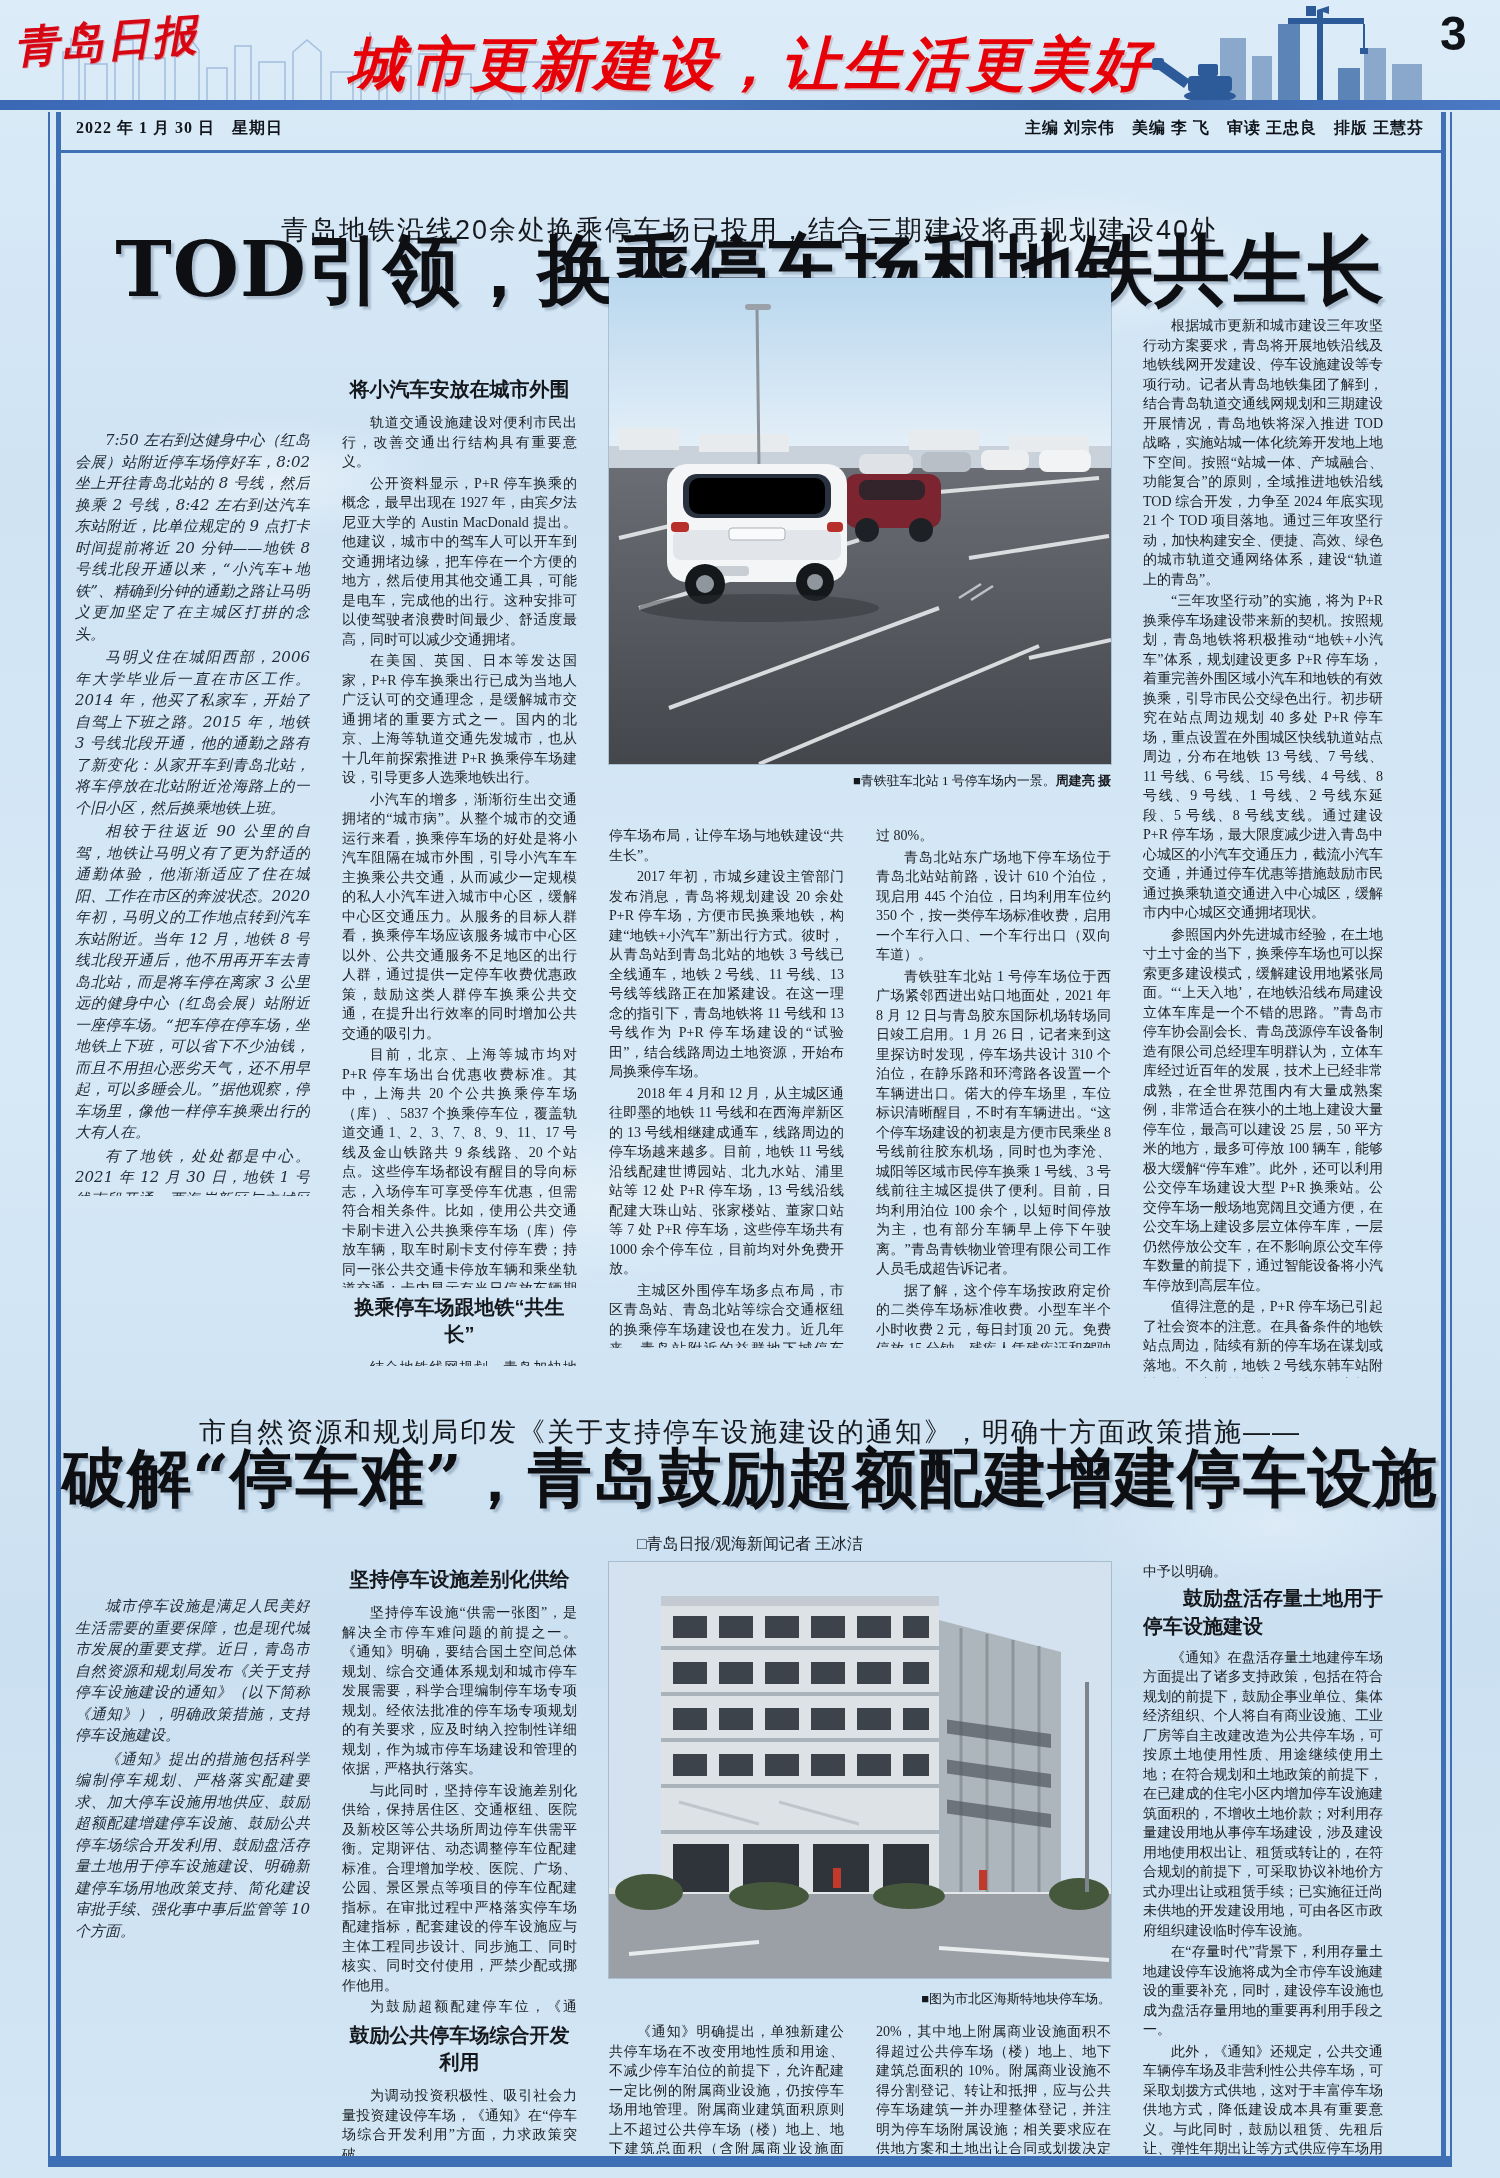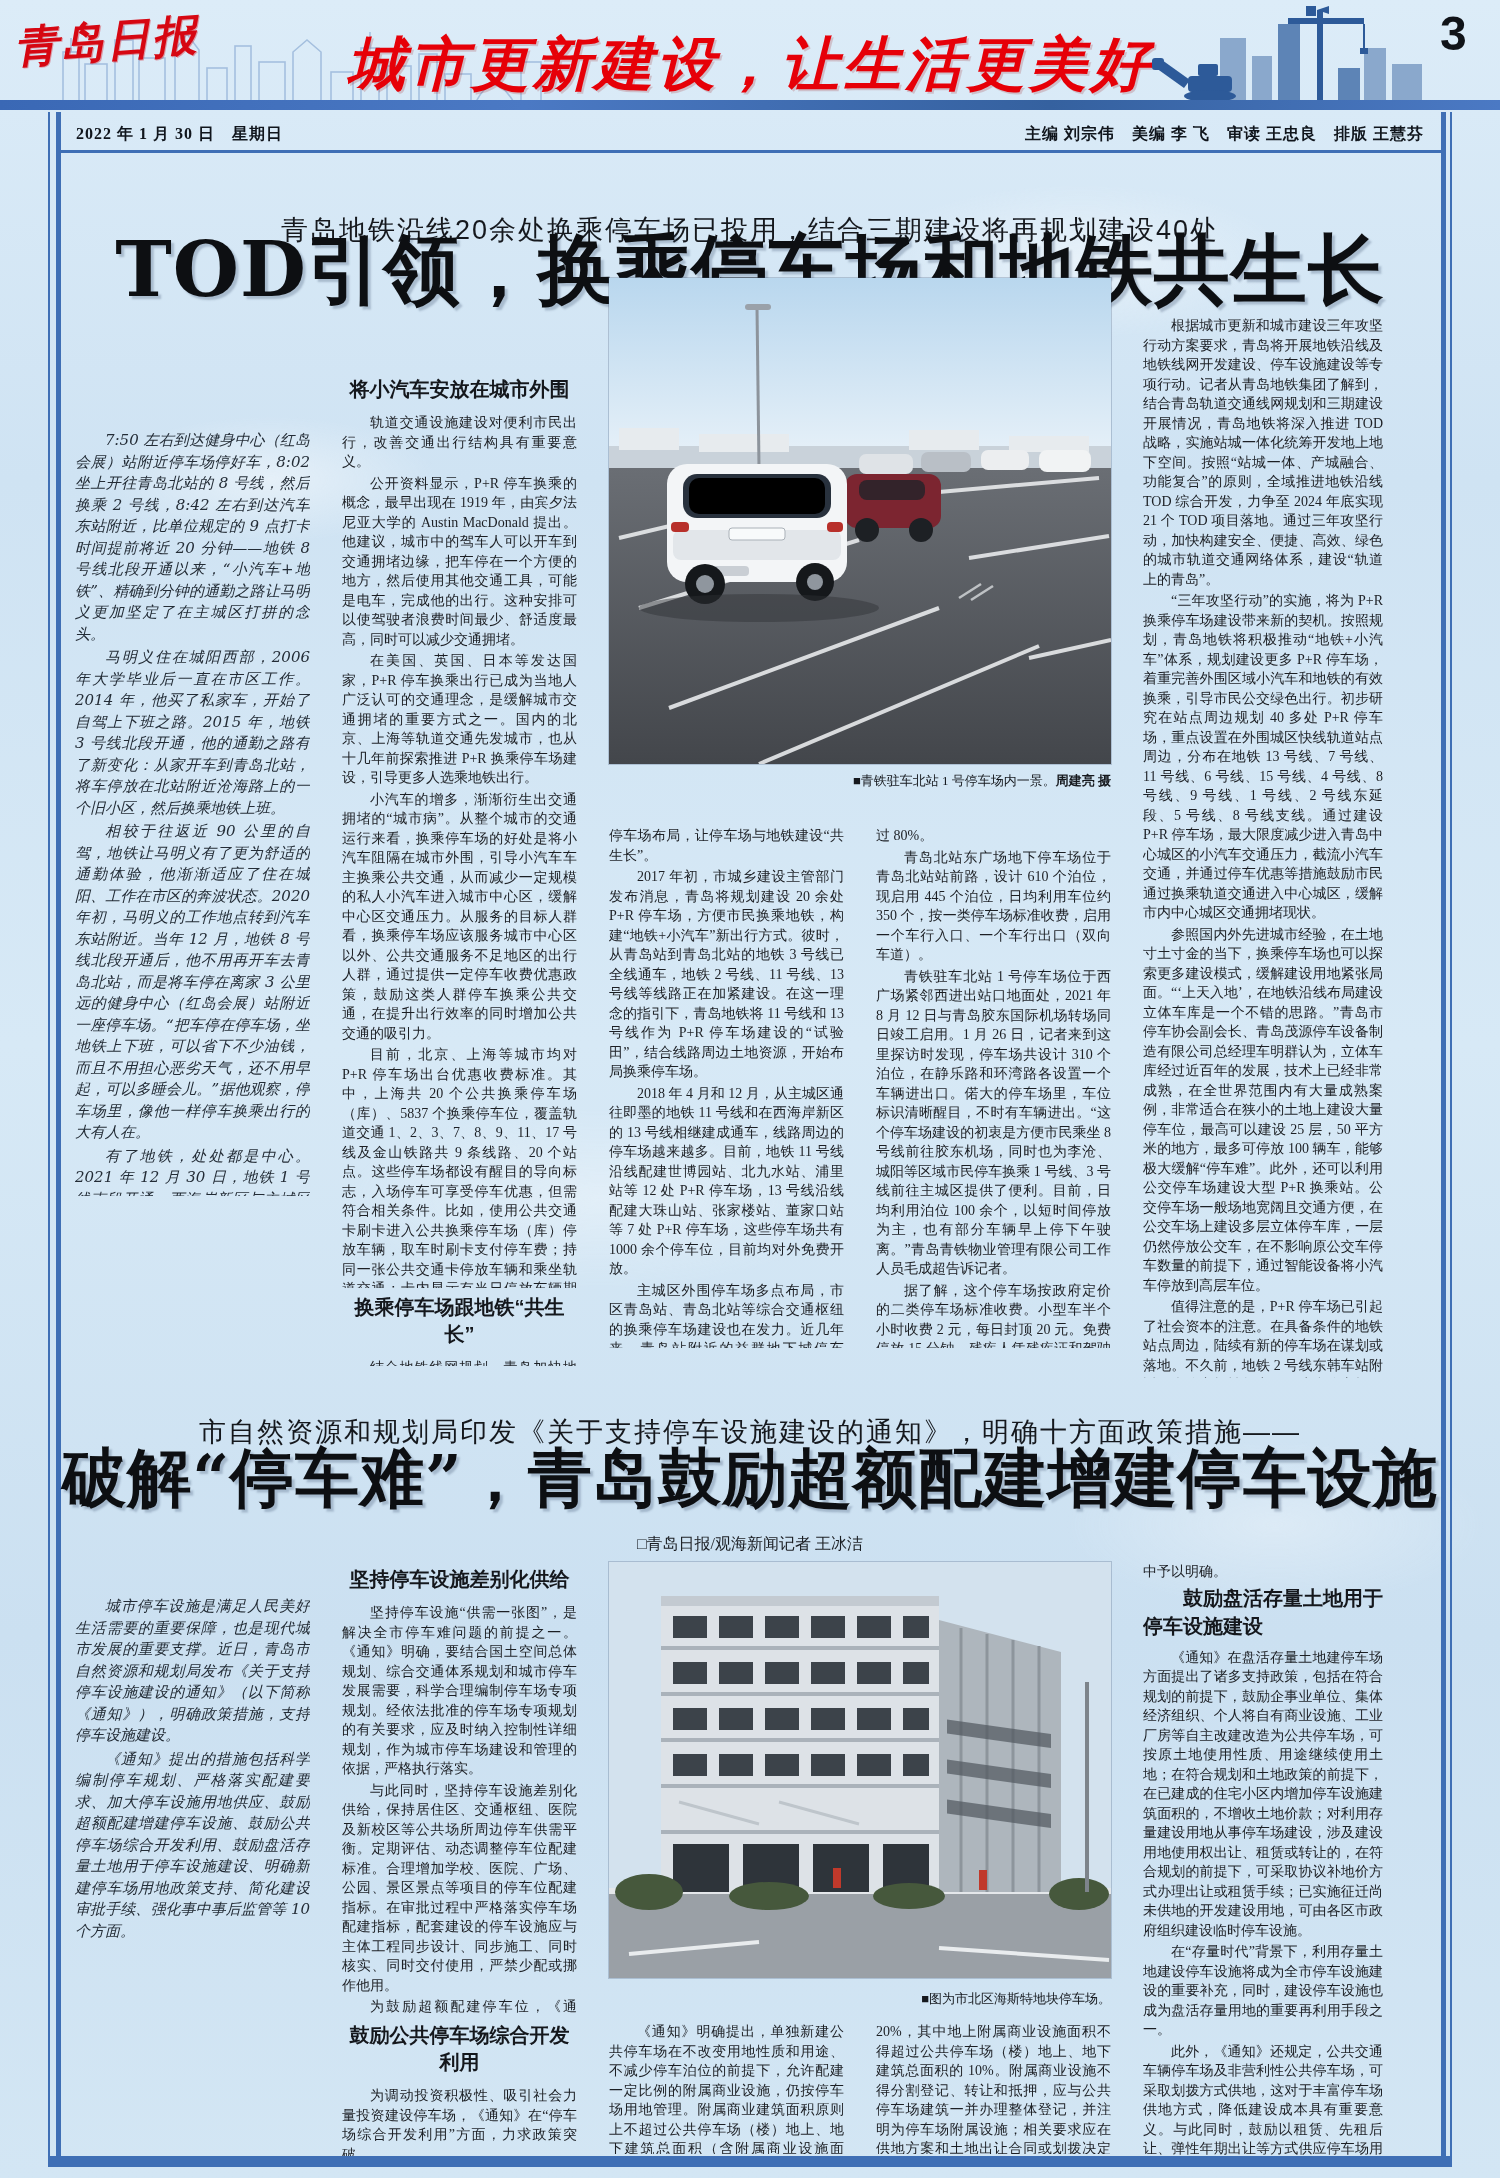--- a/index.html
+++ b/index.html
@@ -26,21 +26,21 @@
     text-shadow:2px 2px 0 rgba(150,0,0,.18);font-style:italic;}
   .pagenum{left:1440px;top:6px;font-size:48px;font-weight:900;
     font-family:"Liberation Sans","DejaVu Sans",sans-serif;color:#101318;}
   .topbar{left:0;right:0;top:100px;height:10px;background:linear-gradient(90deg,#3a68b5 0%,#4b79c4 35%,#35619f 70%,#4b79c4 100%);}
   .frame{background:#3f6fb5;}
   .fl1{left:48px;top:112px;bottom:14px;width:2px;}
   .fl2{left:56px;top:112px;bottom:14px;width:5px;}
   .fr1{left:1450px;top:112px;bottom:14px;width:2px;}
   .fr2{left:1441px;top:112px;bottom:14px;width:5px;}
   .botbar{left:48px;right:48px;top:2156px;height:11px;background:#3f6fb5;}
-  .daterow{left:76px;right:76px;top:124px;display:flex;justify-content:space-between;
+  .daterow{left:76px;right:76px;top:118px;display:flex;justify-content:space-between;
     font-size:16px;font-weight:bold;color:#10151c;text-align:center;}
   .dateline{letter-spacing:1px;}
   .editors{letter-spacing:1px;}
   .datesep{left:58px;right:58px;top:150px;height:3px;background:#3f6fb5;}
   
   .kicker{left:0;right:0;text-align:center;font-size:27px;color:#15181d;
     font-family:"Liberation Sans","DejaVu Sans",sans-serif;font-weight:500;letter-spacing:2px;}
   .headline{left:0;right:0;text-align:center;font-weight:900;color:#0d0f12;
     font-family:"DejaVu Serif","Liberation Serif",serif;letter-spacing:1px;
     text-shadow:3px 3px 2px rgba(40,60,90,.25);}
@@ -153,21 +153,21 @@
   <div class="abs col intro" style="left:75px;top:430px;height:766px;">
     <p>7:50 左右到达健身中心（红岛会展）站附近停车场停好车，8:02 坐上开往青岛北站的 8 号线，然后换乘 2 号线，8:42 左右到达汽车东站附近，比单位规定的 9 点打卡时间提前将近 20 分钟——地铁 8 号线北段开通以来，“小汽车+地铁”、精确到分钟的通勤之路让马明义更加坚定了在主城区打拼的念头。</p>
     <p>马明义住在城阳西部，2006 年大学毕业后一直在市区工作。2014 年，他买了私家车，开始了自驾上下班之路。2015 年，地铁 3 号线北段开通，他的通勤之路有了新变化：从家开车到青岛北站，将车停放在北站附近沧海路上的一个旧小区，然后换乘地铁上班。</p>
     <p>相较于往返近 90 公里的自驾，地铁让马明义有了更为舒适的通勤体验，他渐渐适应了住在城阳、工作在市区的奔波状态。2020 年初，马明义的工作地点转到汽车东站附近。当年 12 月，地铁 8 号线北段开通后，他不用再开车去青岛北站，而是将车停在离家 3 公里远的健身中心（红岛会展）站附近一座停车场。“把车停在停车场，坐地铁上下班，可以省下不少油钱，而且不用担心恶劣天气，还不用早起，可以多睡会儿。”据他观察，停车场里，像他一样停车换乘出行的大有人在。</p>
     <p>有了地铁，处处都是中心。2021 年 12 月 30 日，地铁 1 号线南段开通，西海岸新区与主城区线网“接轨”，青岛地铁 6 条线路实现真正意义上的成网运行，线网通达性进一步增强，对有车一族的吸引力越来越大。把车停在停车场，坐地铁上班或办事、购物、休闲娱乐……P+R（Park and Ride）换乘停车出行方式，正在成为岛城市民绿色出行的新风尚。</p>
   </div>
 
   <div class="abs col" style="left:342px;top:376px;height:912px;">
     <div class="sec-head">将小汽车安放在城市外围</div>
     <p>轨道交通设施建设对便利市民出行，改善交通出行结构具有重要意义。</p>
-    <p>公开资料显示，P+R 停车换乘的概念，最早出现在 1919 年，由宾夕法尼亚大学的 Austin MacDonald 提出。他建议，城市中的驾车人可以开车到交通拥堵边缘，把车停在一个方便的地方，然后使用其他交通工具，可能是电车，完成他的出行。这种安排可以使驾驶者浪费时间最少、舒适度最高，同时可以减少交通拥堵。</p>
+    <p>公开资料显示，P+R 停车换乘的概念，最早出现在 1927 年，由宾夕法尼亚大学的 Austin MacDonald 提出。他建议，城市中的驾车人可以开车到交通拥堵边缘，把车停在一个方便的地方，然后使用其他交通工具，可能是电车，完成他的出行。这种安排可以使驾驶者浪费时间最少、舒适度最高，同时可以减少交通拥堵。</p>
     <p>在美国、英国、日本等发达国家，P+R 停车换乘出行已成为当地人广泛认可的交通理念，是缓解城市交通拥堵的重要方式之一。国内的北京、上海等轨道交通先发城市，也从十几年前探索推进 P+R 换乘停车场建设，引导更多人选乘地铁出行。</p>
     <p>小汽车的增多，渐渐衍生出交通拥堵的“城市病”。从整个城市的交通运行来看，换乘停车场的好处是将小汽车阻隔在城市外围，引导小汽车车主换乘公共交通，从而减少一定规模的私人小汽车进入城市中心区，缓解中心区交通压力。从服务的目标人群看，换乘停车场应该服务城市中心区以外、公共交通服务不足地区的出行人群，通过提供一定停车收费优惠政策，鼓励这类人群停车换乘公共交通，在提升出行效率的同时增加公共交通的吸引力。</p>
     <p>目前，北京、上海等城市均对 P+R 停车场出台优惠收费标准。其中，上海共 20 个公共换乘停车场（库）、5837 个换乘停车位，覆盖轨道交通 1、2、3、7、8、9、11、17 号线及金山铁路共 9 条线路、20 个站点。这些停车场都设有醒目的导向标志，入场停车可享受停车优惠，但需符合相关条件。比如，使用公共交通卡刷卡进入公共换乘停车场（库）停放车辆，取车时刷卡支付停车费；持同一张公共交通卡停放车辆和乘坐轨道交通；卡内显示有当日停放车辆期间换乘轨道交通的记录，并且最近的一次进出站记录必须是在本停车场（库）所衔接站点同站进出等。对于不符合上述换乘停车优惠条件的，按照该停车场（库）公示的计时收费标准，根据实际停放时间计时收费。北京市凭当日使用公共交通（含轨道交通和公共电汽车）记录，按次收费 2 元；杭州、苏州市换乘停车场收费按照该停车场现行收费标准的五折收取，其中杭州部分可以包月的停车场包月费用是 200 元。</p>
   </div>
   <div class="abs col" style="left:342px;top:1294px;height:72px;">
     <div class="sec-head">换乘停车场跟地铁“共生长”</div>
     <p>结合地铁线网规划，青岛加快地铁沿线</p>
   </div>
 
   <div class="abs photo" style="left:609px;top:278px;width:502px;height:486px;">

